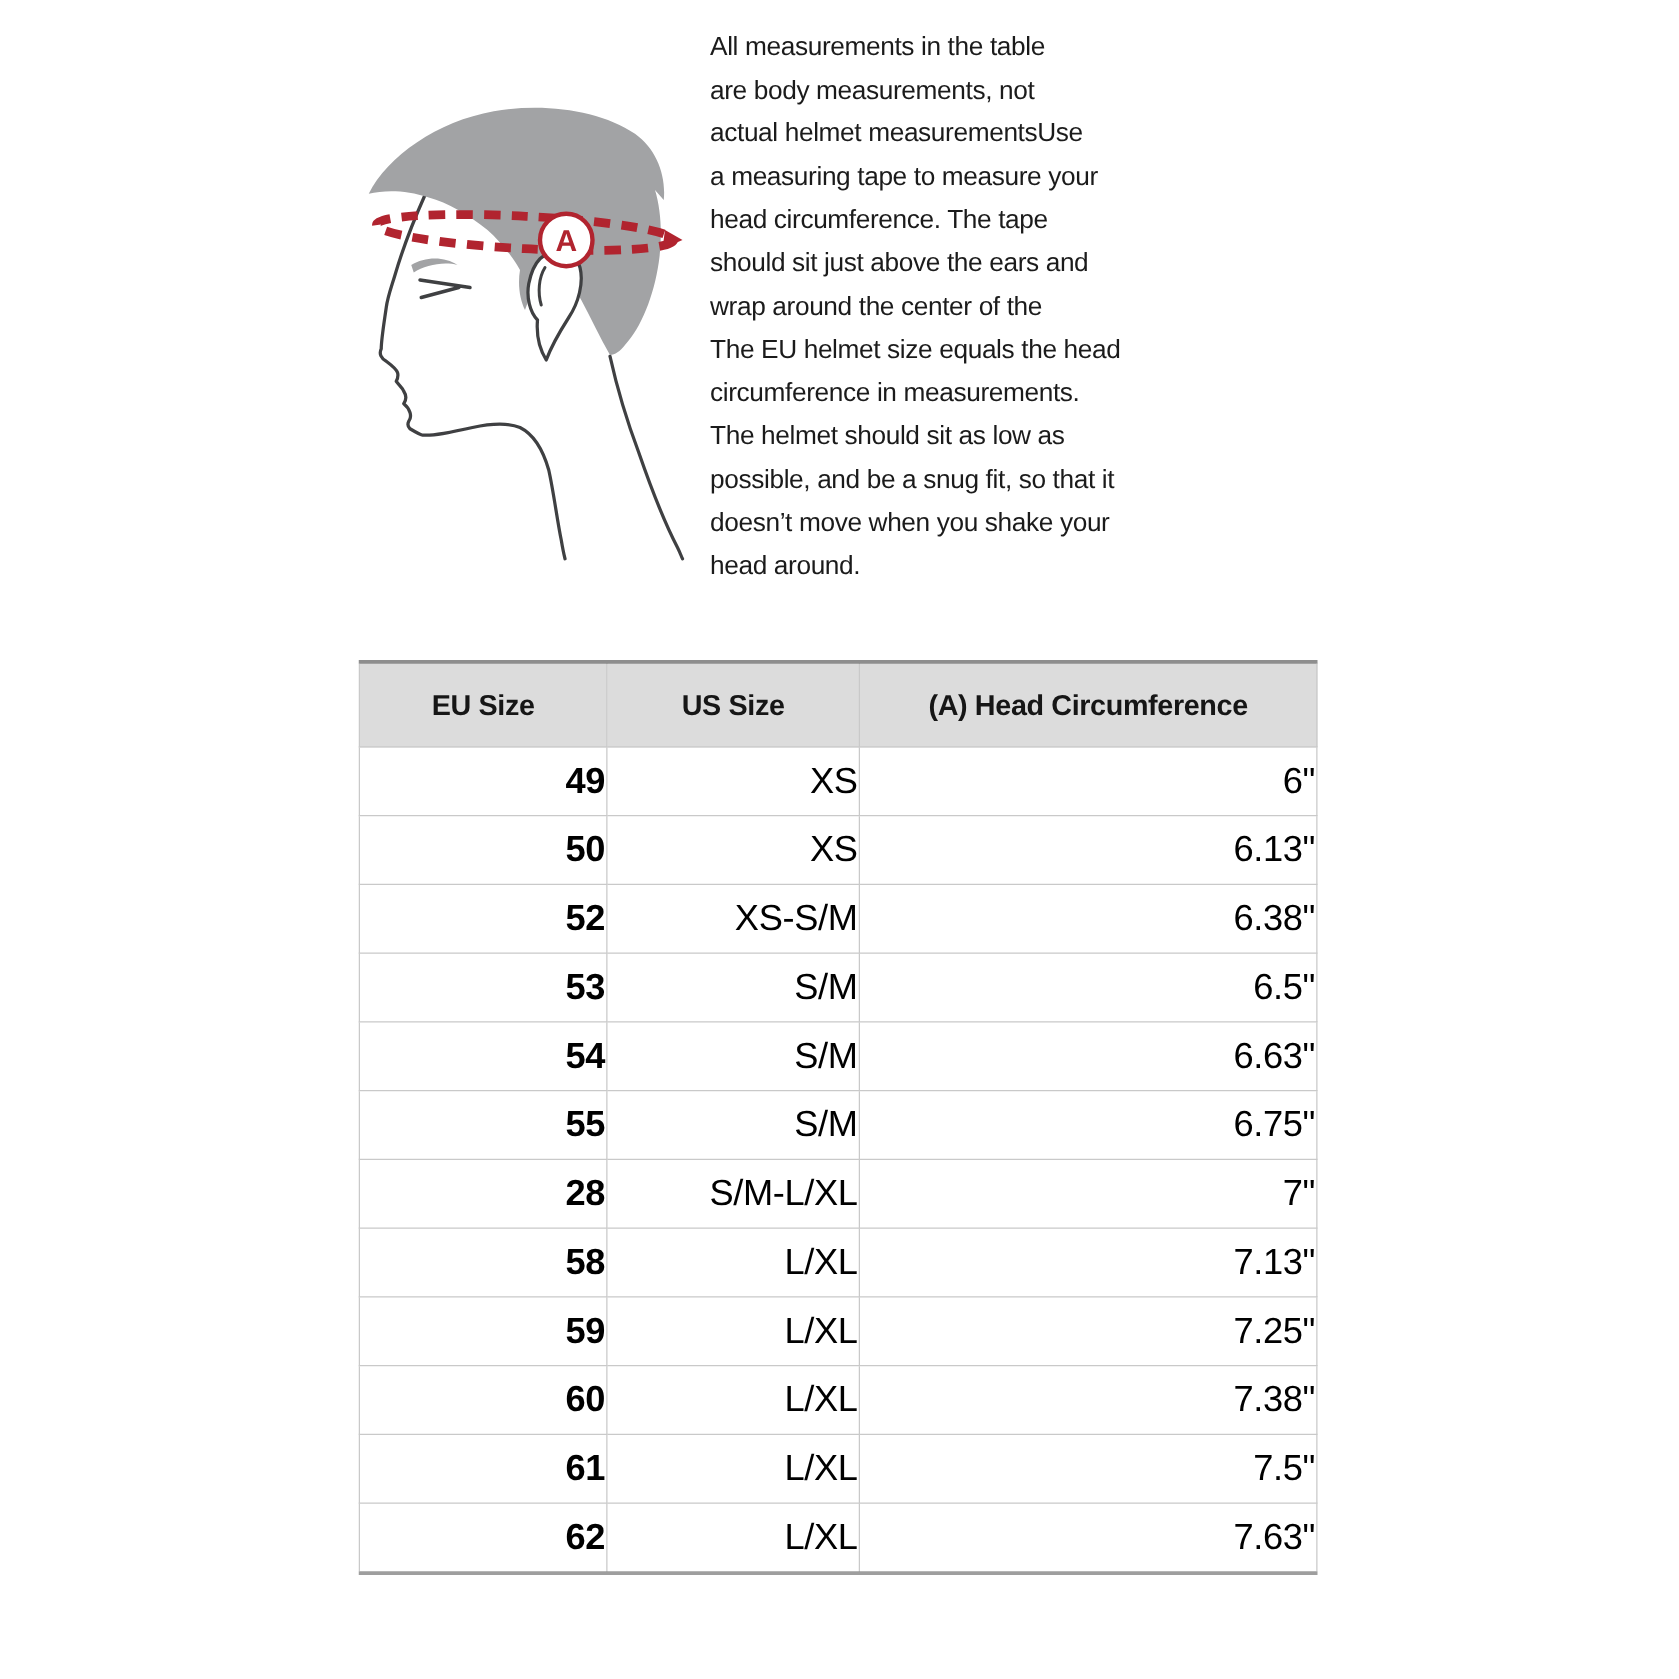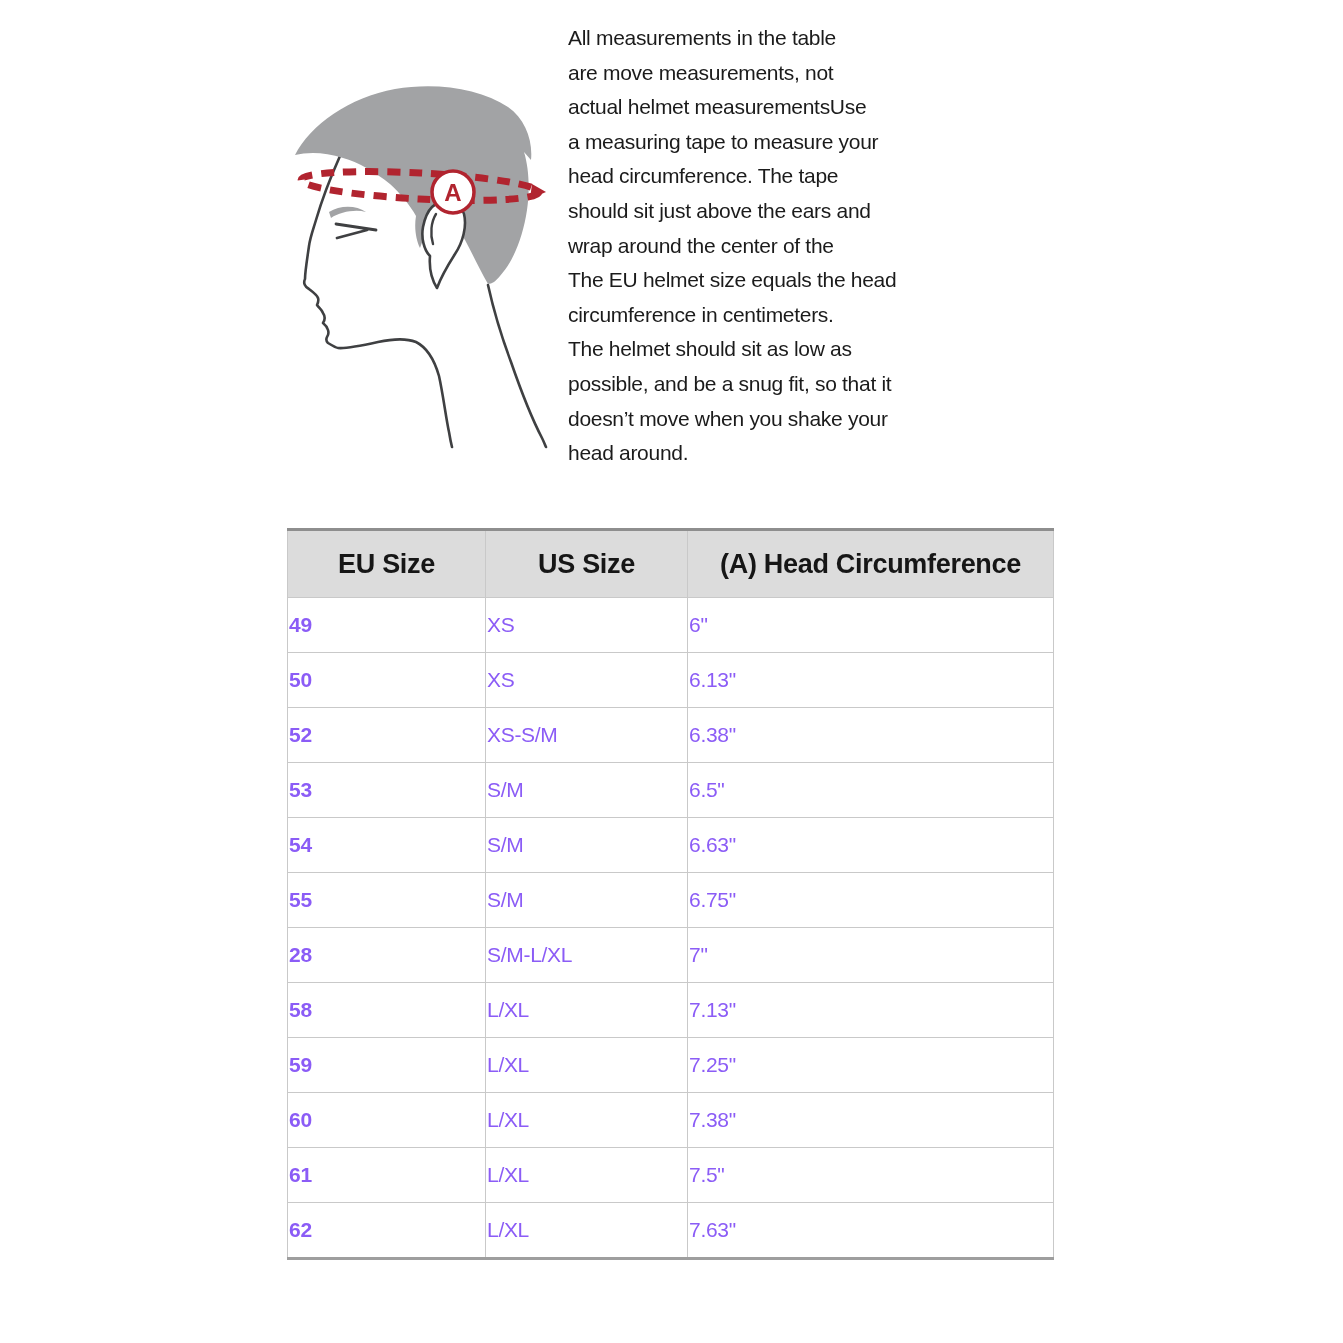--- a/index.html
+++ b/index.html
@@ -34,36 +34,36 @@
     border-collapse:collapse;
     table-layout:fixed;
     border-top:3px solid #8e8e8e;
     border-bottom:3px solid #9e9e9e;
     border-left:1px solid #c9c9c9;
     border-right:1px solid #c9c9c9;
   }
   table.size-table th{
     background:#dcdcdc;
     height:64px;
-    font-size:27px;
+    font-size:23px;
     font-weight:bold;
     letter-spacing:-0.3px;
     border:1px solid #c9c9c9;
     text-align:center;
     vertical-align:middle;
     color:#161616;
   }
   table.size-table td{
     height:52px;
-    font-size:21px;
+    font-size:29px;
     letter-spacing:-0.3px;
     border:1px solid #c9c9c9;
-    text-align:left;
+    text-align:right;
     vertical-align:middle;
-    color:#8b5cf6;
+    color:#000000;
   }
   table.size-table td.eu{font-weight:bold;}
 </style>
 </head>
 <body>
 
 <div id="page">
 
   <svg class="diagram" viewBox="0 0 280 370" aria-hidden="true">
 
@@ -143,28 +143,28 @@
     <ellipse cx="140" cy="106" rx="119" ry="13" transform="rotate(3 140 106)" fill="none" stroke="#b1242f" stroke-width="7" stroke-dasharray="13 9"></ellipse>
 
     <path fill="#b1242f" d="M 252,104 L 266,112 L 250,119 Z"></path>
 
     <circle cx="173" cy="112" r="21" fill="#ffffff" stroke="#b1242f" stroke-width="3.5"></circle>
     <text x="173" y="121" text-anchor="middle" font-size="24" font-weight="600" fill="#b1242f" font-family="Liberation Sans, DejaVu Sans, sans-serif">A</text>
   </svg>
 
   <div class="instructions">
     <div class="line">All measurements in the table</div>
-    <div class="line">are move measurements, not</div>
+    <div class="line">are body measurements, not</div>
     <div class="line">actual helmet measurementsUse</div>
     <div class="line">a measuring tape to measure your</div>
     <div class="line">head circumference. The tape</div>
     <div class="line">should sit just above the ears and</div>
     <div class="line">wrap around the center of the</div>
     <div class="line">The EU helmet size equals the head</div>
-    <div class="line">circumference in centimeters.</div>
+    <div class="line">circumference in measurements.</div>
     <div class="line">The helmet should sit as low as</div>
     <div class="line">possible, and be a snug fit, so that it</div>
     <div class="line">doesn’t move when you shake your</div>
     <div class="line">head around.</div>
   </div>
 
   <table class="size-table">
     <colgroup>
       <col style="width:198px">
       <col style="width:202px">

